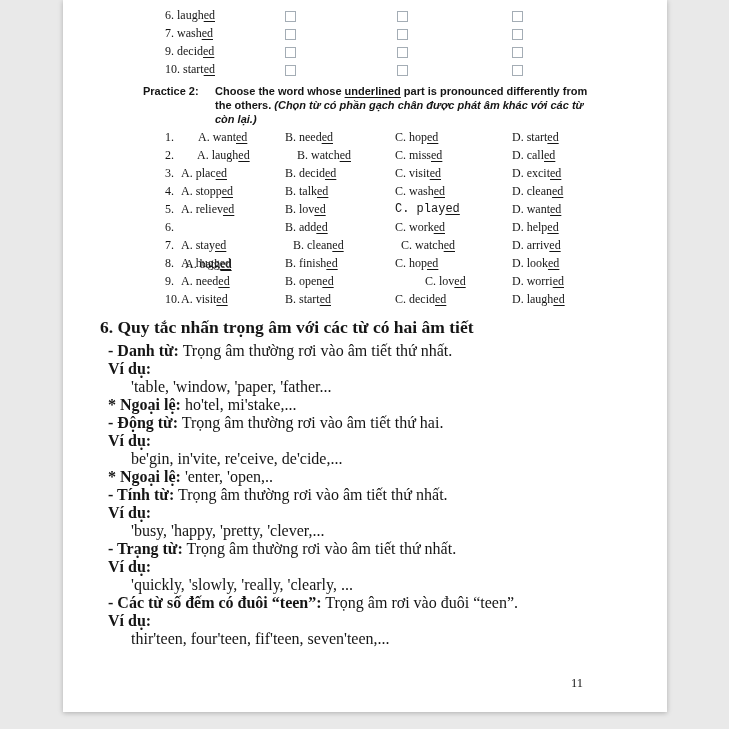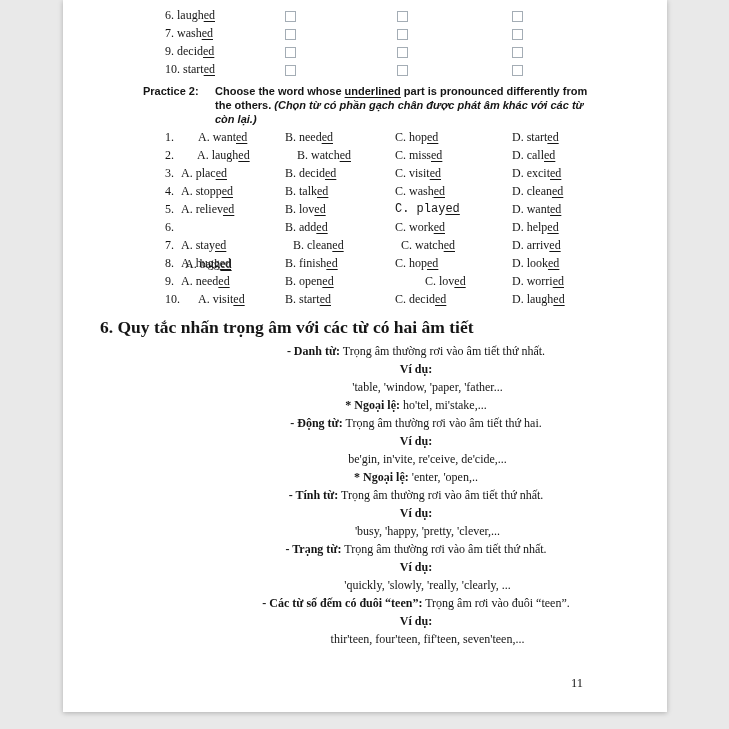--- a/index.html
+++ b/index.html
@@ -42,21 +42,21 @@
   
   #questions { margin-top:4px; }
   .q-row { position:relative; height:18px; font-size:12px; margin-left:102px; }
   .q-num, .q-opt { position:absolute; top:0; white-space:nowrap; }
   
   .s6-heading {
     font-size:17.5px; font-weight:bold;
     margin:6px 0 4px 37px; line-height:22px;
     font-family:"Liberation Serif", serif;
   }
-  #rules { margin-left:102px; font-size:12px; line-height:18px;text-align:center; }
+  #rules { margin-left:45px; font-size:16px; line-height:18px; }
   .rule-line { white-space:nowrap; }
   .ex-line { margin-left:23px; white-space:nowrap; }
   .page-num { position:absolute; left:508px; top:676px; font-size:12.5px; }
   .u { text-decoration:underline; text-underline-offset:1.5px; }
 </style>
 </head>
 <body>
 
 <div class="paper">
 
@@ -151,21 +151,21 @@
       </div>
       <div class="q-row">
         <span class="q-num" style="left: 0px;">9.</span>
         <span class="q-opt" style="left: 16px;">A. need<span class="u">ed</span></span>
         <span class="q-opt" style="left: 120px;">B. open<span class="u">ed</span></span>
         <span class="q-opt" style="left: 212px; margin-left: 48px;">C. lov<span class="u">ed</span></span>
         <span class="q-opt" style="left: 347px;">D. worri<span class="u">ed</span></span>
       </div>
       <div class="q-row">
         <span class="q-num" style="left: 0px;">10.</span>
-        <span class="q-opt" style="left: 33px;">A. visit<span class="u">ed</span></span>
+        <span class="q-opt" style="left: 16px;">A. visit<span class="u">ed</span></span>
         <span class="q-opt" style="left: 120px;">B. start<span class="u">ed</span></span>
         <span class="q-opt" style="left: 230px;">C. decid<span class="u">ed</span></span>
         <span class="q-opt" style="left: 347px;">D. laugh<span class="u">ed</span></span>
       </div>
     </div>
 
   <h2 class="s6-heading">6. Quy tắc nhấn trọng âm với các từ có hai âm tiết</h2>
 
   <div id="rules">
       <div class="rule">

